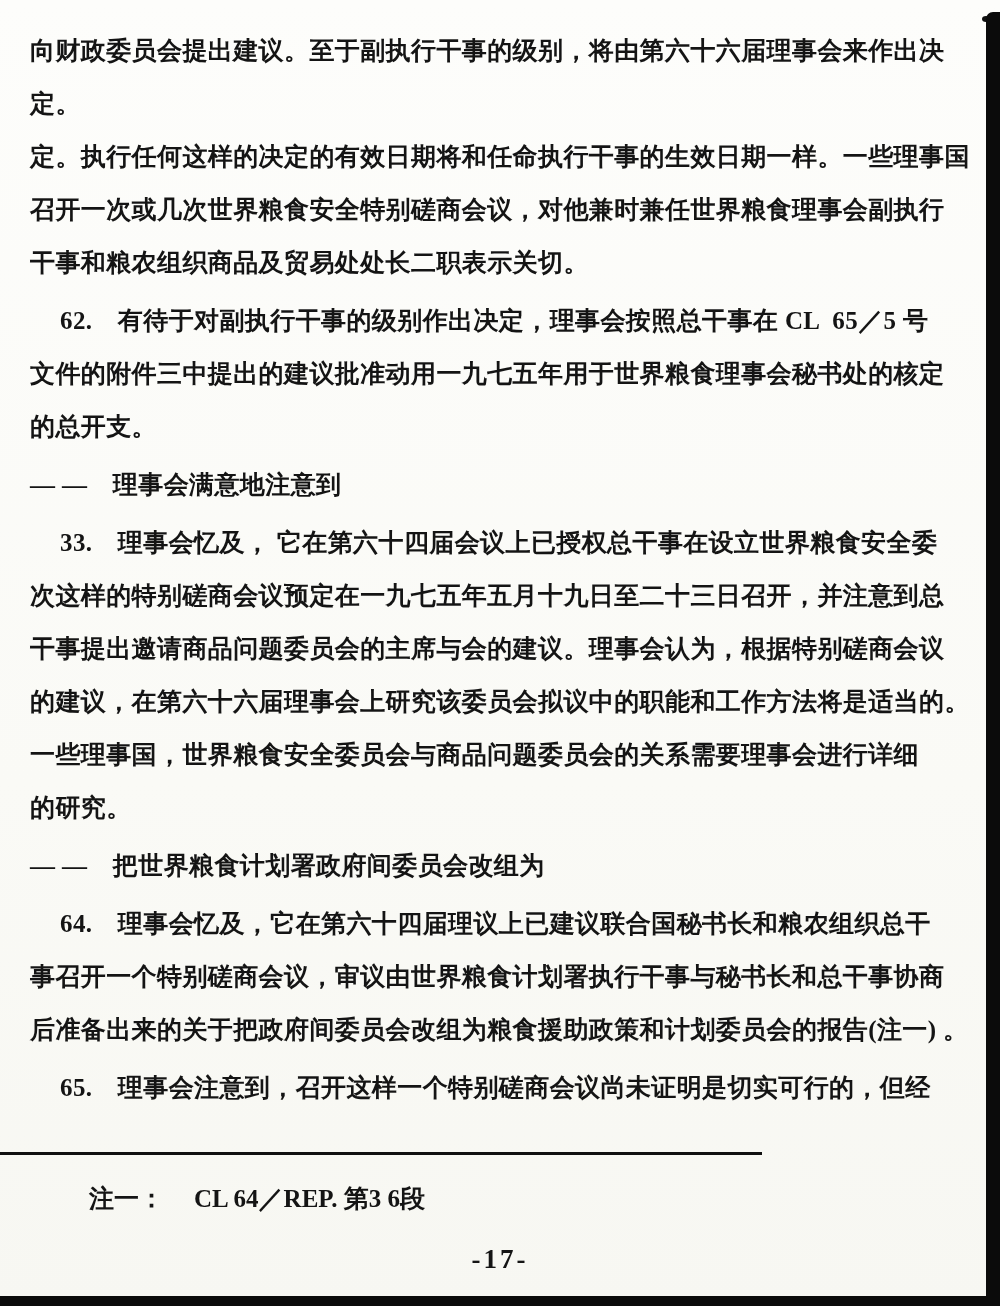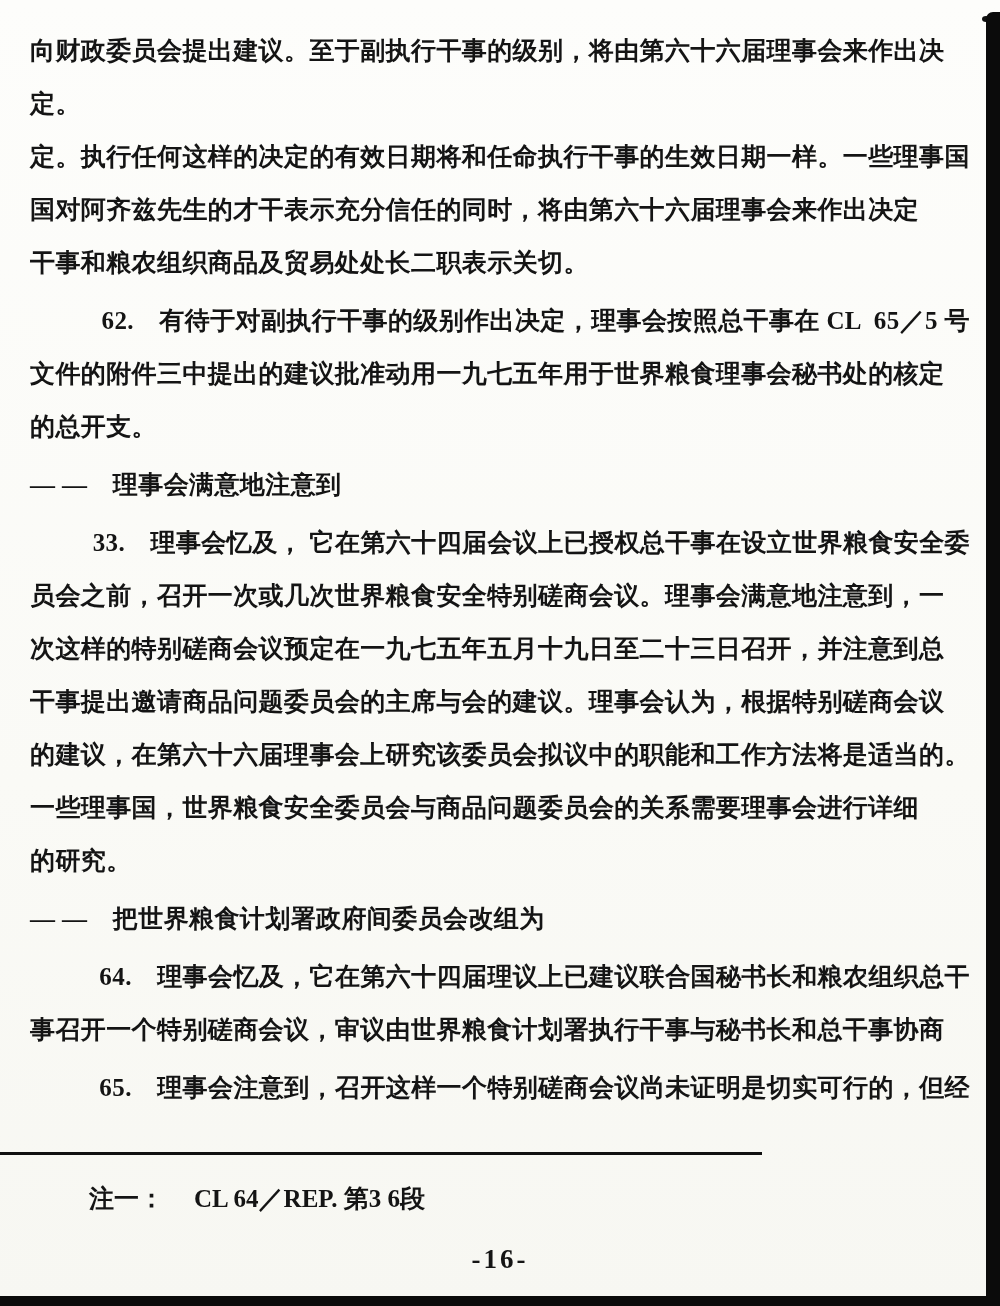--- a/index.html
+++ b/index.html
@@ -31,21 +31,20 @@
   .line {
     font-size: 25px;
     line-height: 53px;
     font-weight: bold;
     white-space: pre-wrap;
     letter-spacing: 0.4px;
   }
   .line.num {
     padding-left: 30px;
     margin-top: 5px;
-    text-align: right;
   }
   .line.heading {
     margin-top: 5px;
   }
   .line.sub {
     padding-left: 62px;
   }
   .footnote-rule {
     position: absolute;
     top: 1152px;
@@ -104,43 +103,43 @@
 </style>
 </head>
 <body>
 
 <div class="page">
   <div class="paper-tone"></div>
 
   <div class="body-text">
     <div class="line">向财政委员会提出建议。至于副执行干事的级别，将由第六十六届理事会来作出决定。</div>
     <div class="line">定。执行任何这样的决定的有效日期将和任命执行干事的生效日期一样。一些理事国</div>
-    <div class="line">国对阿齐兹先生的才干表示充分信任的同时，将由第六十六届理事会来作出决定</div>
+    <div class="line">召开一次或几次世界粮食安全特别磋商会议，对他兼时兼任世界粮食理事会副执行</div>
     <div class="line">干事和粮农组织商品及贸易处处长二职表示关切。</div>
     <div class="line num">62.　有待于对副执行干事的级别作出决定，理事会按照总干事在 CL  65／5 号</div>
     <div class="line">文件的附件三中提出的建议批准动用一九七五年用于世界粮食理事会秘书处的核定</div>
     <div class="line">的总开支。</div>
     <div class="line heading">— —　理事会满意地注意到</div>
     <div class="line num">33.　理事会忆及， 它在第六十四届会议上已授权总干事在设立世界粮食安全委</div>
-    <div class="line">员会之前，召开一次或几次世界粮食安全特别磋商会议。理事会满意地注意到，一</div>
     <div class="line">次这样的特别磋商会议预定在一九七五年五月十九日至二十三日召开，并注意到总</div>
     <div class="line">干事提出邀请商品问题委员会的主席与会的建议。理事会认为，根据特别磋商会议</div>
     <div class="line">的建议，在第六十六届理事会上研究该委员会拟议中的职能和工作方法将是适当的。</div>
     <div class="line">一些理事国，世界粮食安全委员会与商品问题委员会的关系需要理事会进行详细</div>
     <div class="line">的研究。</div>
     <div class="line heading">— —　把世界粮食计划署政府间委员会改组为</div>
     <div class="line num">64.　理事会忆及，它在第六十四届理议上已建议联合国秘书长和粮农组织总干</div>
     <div class="line">事召开一个特别磋商会议，审议由世界粮食计划署执行干事与秘书长和总干事协商</div>
+    <div class="line">后准备出来的关于把政府间委员会改组为粮食援助政策和计划委员会的报告(注一) 。</div>
     <div class="line num">65.　理事会注意到，召开这样一个特别磋商会议尚未证明是切实可行的，但经</div>
   </div>
 
   <div class="footnote-rule"></div>
 
   <div class="footnote">
     <span class="fn-label">注一：</span><span>CL 64／REP. 第3 6段</span>
   </div>
 
-  <div class="page-number">-16-</div>
+  <div class="page-number">-17-</div>
 
   <div class="scan-speck"></div>
   <div class="scan-edge-right"></div>
   <div class="scan-edge-bottom"></div>
 </div>
 
 </body></html>

